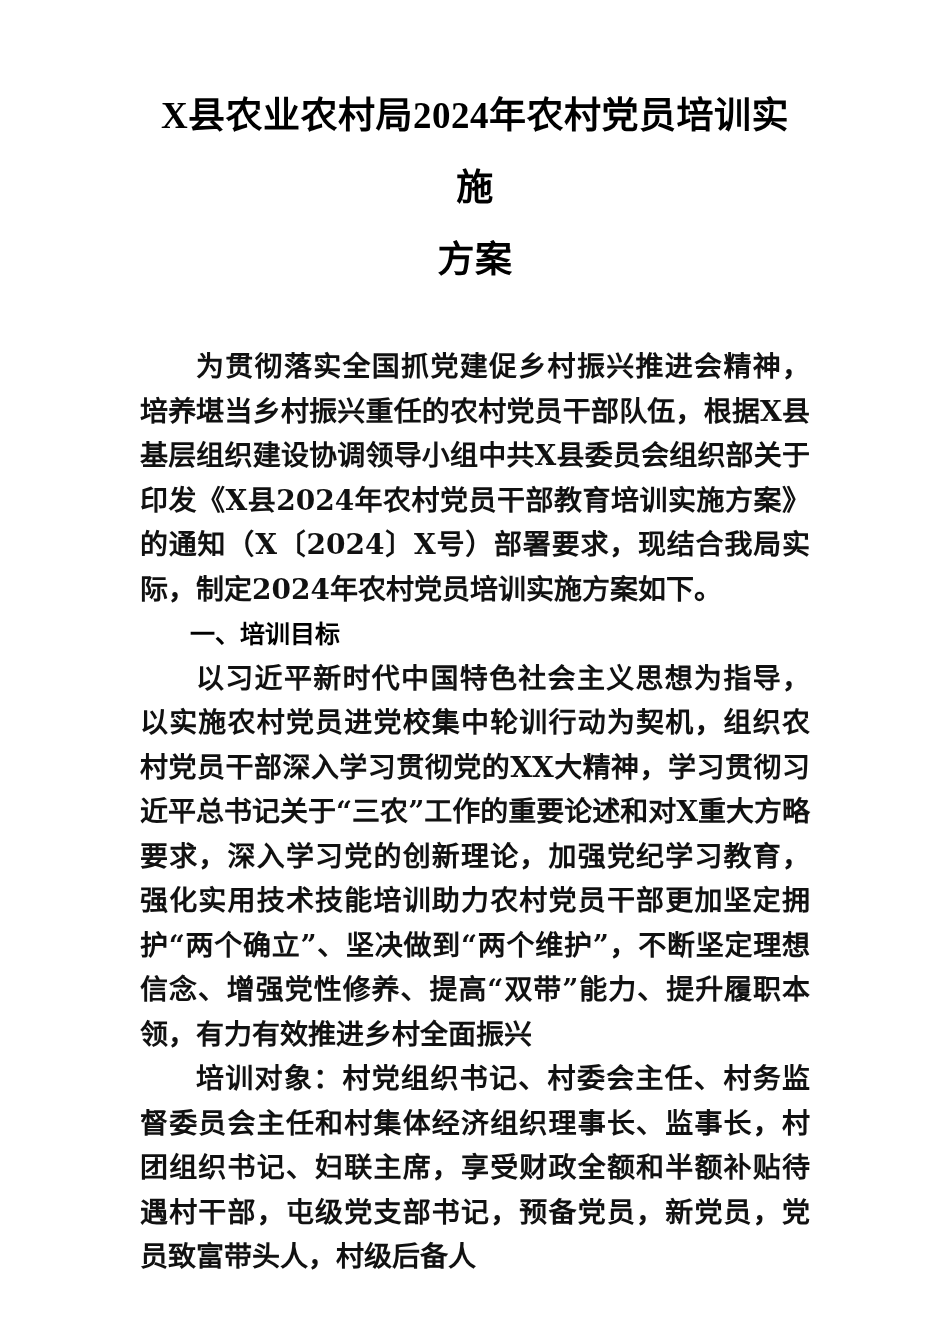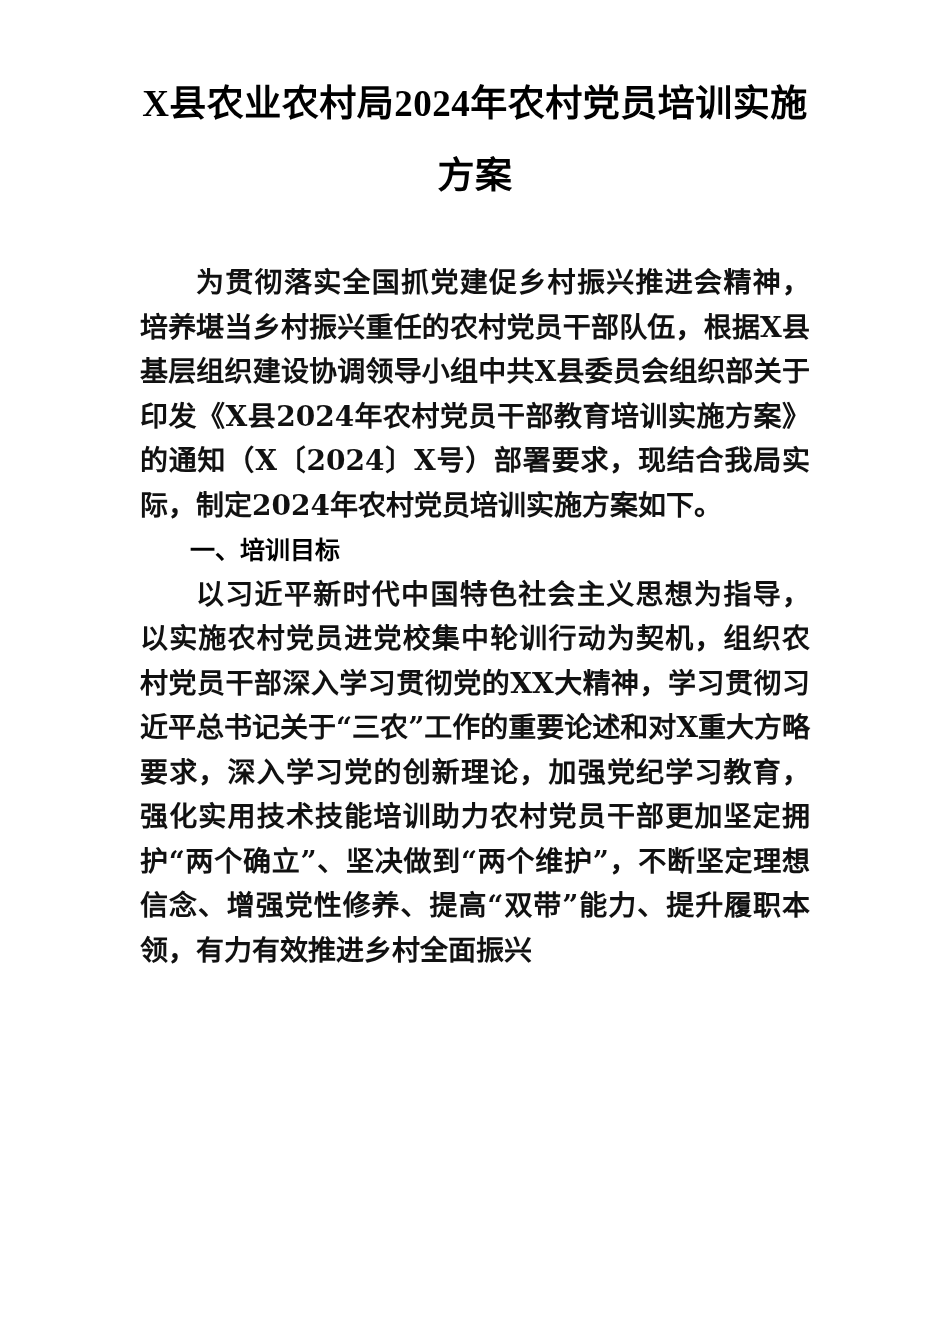--- a/index.html
+++ b/index.html
@@ -21,21 +21,21 @@
     position: relative;
     box-sizing: border-box;
     width: 950px;
     height: 1344px;
     background: #ffffff;
     padding: 0 140px;
   }
 
   
   .doc-title {
-    margin: 0;
+    margin: 12px;
     padding-top: 68px;
     text-align: center;
     font-family: "Liberation Serif", "DejaVu Serif", serif;
     font-weight: bold;
     font-size: 37px;
     line-height: 72px;
     letter-spacing: 0.5px;
     color: #000000;
   }
 
@@ -80,14 +80,15 @@
     <span>方案</span>
   </h1>
 
   <p class="body-para para-lead">为贯彻落实全国抓党建促乡村振兴推进会精神，培养堪当乡村振兴重任的农村党员干部队伍，根据X县基层组织建设协调领导小组中共X县委员会组织部关于印发《X县2024年农村党员干部教育培训实施方案》的通知（X〔2024〕X号）部署要求，现结合我局实际，制定2024年农村党员培训实施方案如下。</p>
 
   <h2 class="section-heading">一、培训目标</h2>
 
   <p class="body-para">以习近平新时代中国特色社会主义思想为指导，以实施农村党员进党校集中轮训行动为契机，组织农村党员干部深入学习贯彻党的XX大精神，学习贯彻习近平总书记关于“三农”工作的重要论述和对X重大方略要求，深入学习党的创新理论，加强党纪学习教育，强化实用技术技能培训助力农村党员干部更加坚定拥护“两个确立”、坚决做到“两个维护”，不断坚定理想信念、增强党性修养、提高“双带”能力、提升履职本领，有力有效推进乡村全面振兴</p>
 
 
+  <p class="body-para">培训对象：村党组织书记、村委会主任、村务监督委员会主任和村集体经济组织理事长、监事长，村团组织书记、妇联主席，享受财政全额和半额补贴待遇村干部，屯级党支部书记，预备党员，新党员，党员致富带头人，村级后备人</p>
 
 </div>
 
 </body></html>

